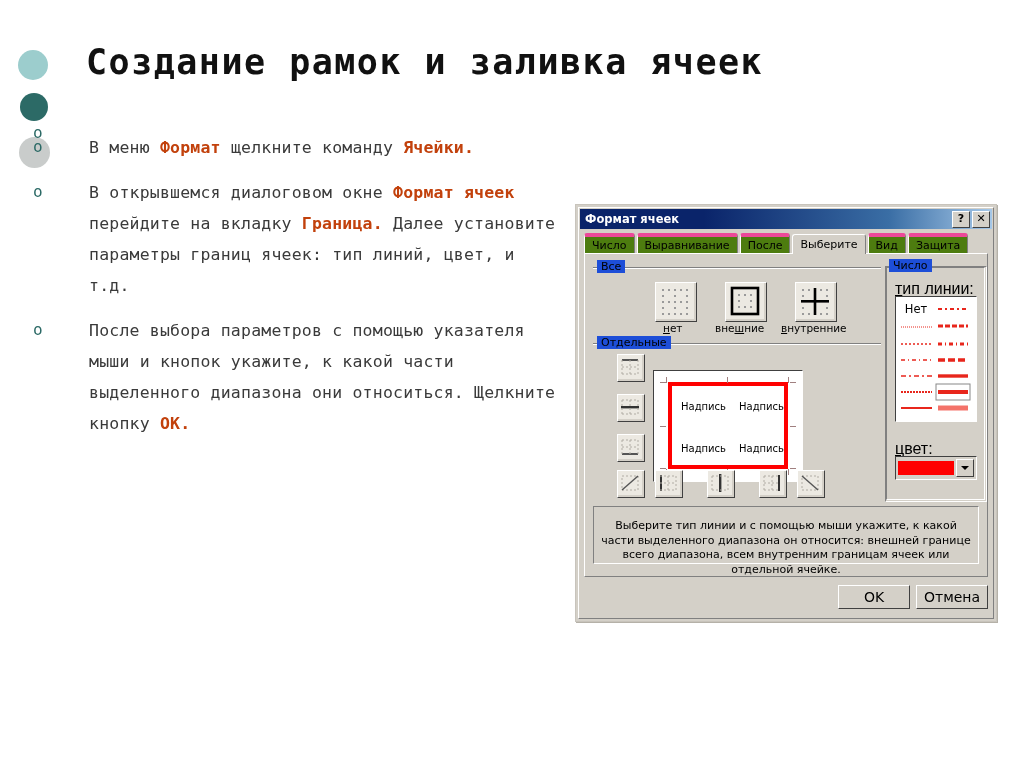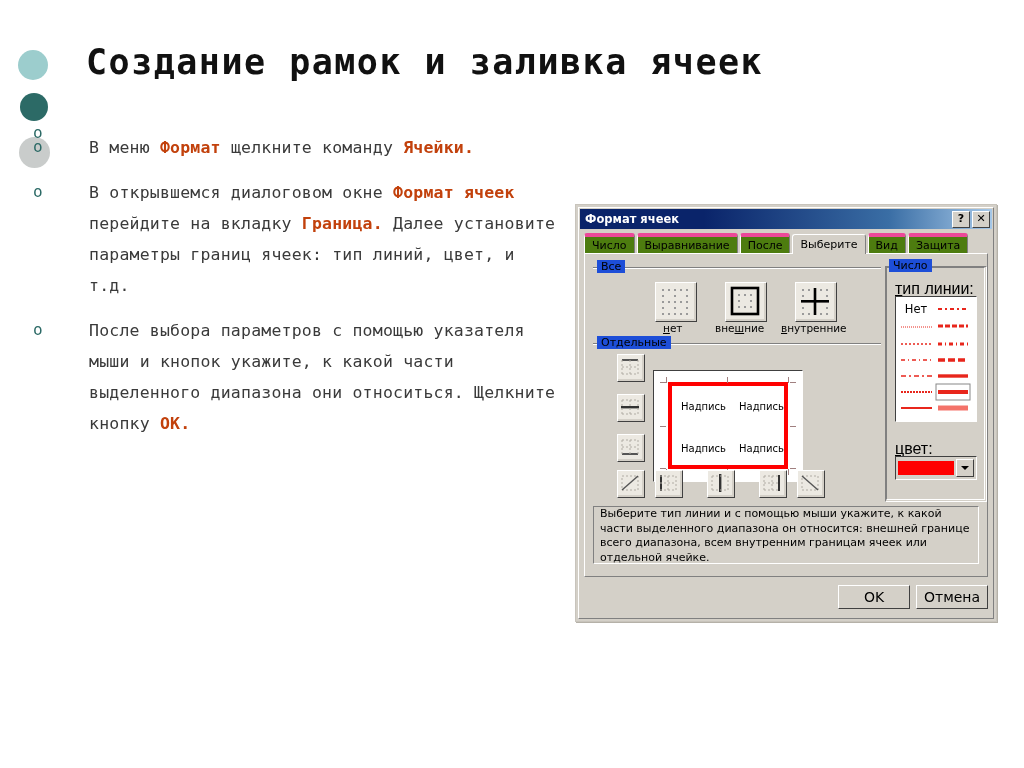--- a/index.html
+++ b/index.html
@@ -119,22 +119,22 @@
     border-top:1px solid #404040;border-left:1px solid #404040;border-right:1px solid #fff;border-bottom:1px solid #fff;
     display:flex;align-items:center;cursor:pointer;}
   .colorswatch{flex:1;margin:2px;}
   .arrowbtn{width:16px;height:16px;margin-right:2px;background:#d4d0c8;
     border-top:1px solid #fff;border-left:1px solid #fff;border-right:1px solid #404040;border-bottom:1px solid #404040;
     display:flex;align-items:center;justify-content:center;}
   .arrowbtn i{display:block;width:0;height:0;border-left:4px solid transparent;border-right:4px solid transparent;border-top:4px solid #000;}
 
   .helpbox{position:absolute;background:#d4d0c8;
     border-top:1px solid #808080;border-left:1px solid #808080;border-right:1px solid #fff;border-bottom:1px solid #fff;
-    font-size:11px;color:#000;line-height:14.5px;padding:0 6px;box-sizing:border-box;
-    font-family:"DejaVu Sans", sans-serif;}
+    font-size:11px;color:#000;line-height:14.5px;padding:12px 6px;box-sizing:border-box;
+    font-family:"DejaVu Sans", sans-serif;text-align:center;}
   .dbtn{position:absolute;height:22px;background:#d4d0c8;
     border-top:1px solid #fff;border-left:1px solid #fff;border-right:1px solid #404040;border-bottom:1px solid #404040;
     font-size:14px;color:#000;display:flex;align-items:center;justify-content:center;cursor:pointer;
     font-family:"DejaVu Sans", sans-serif;}
   .lbl{font-size:16px;color:#000;position:absolute;font-family:Liberation Sans, sans-serif;}
   .lbl u{text-decoration:underline;}
 </style>
 </head>
 <body>
 

